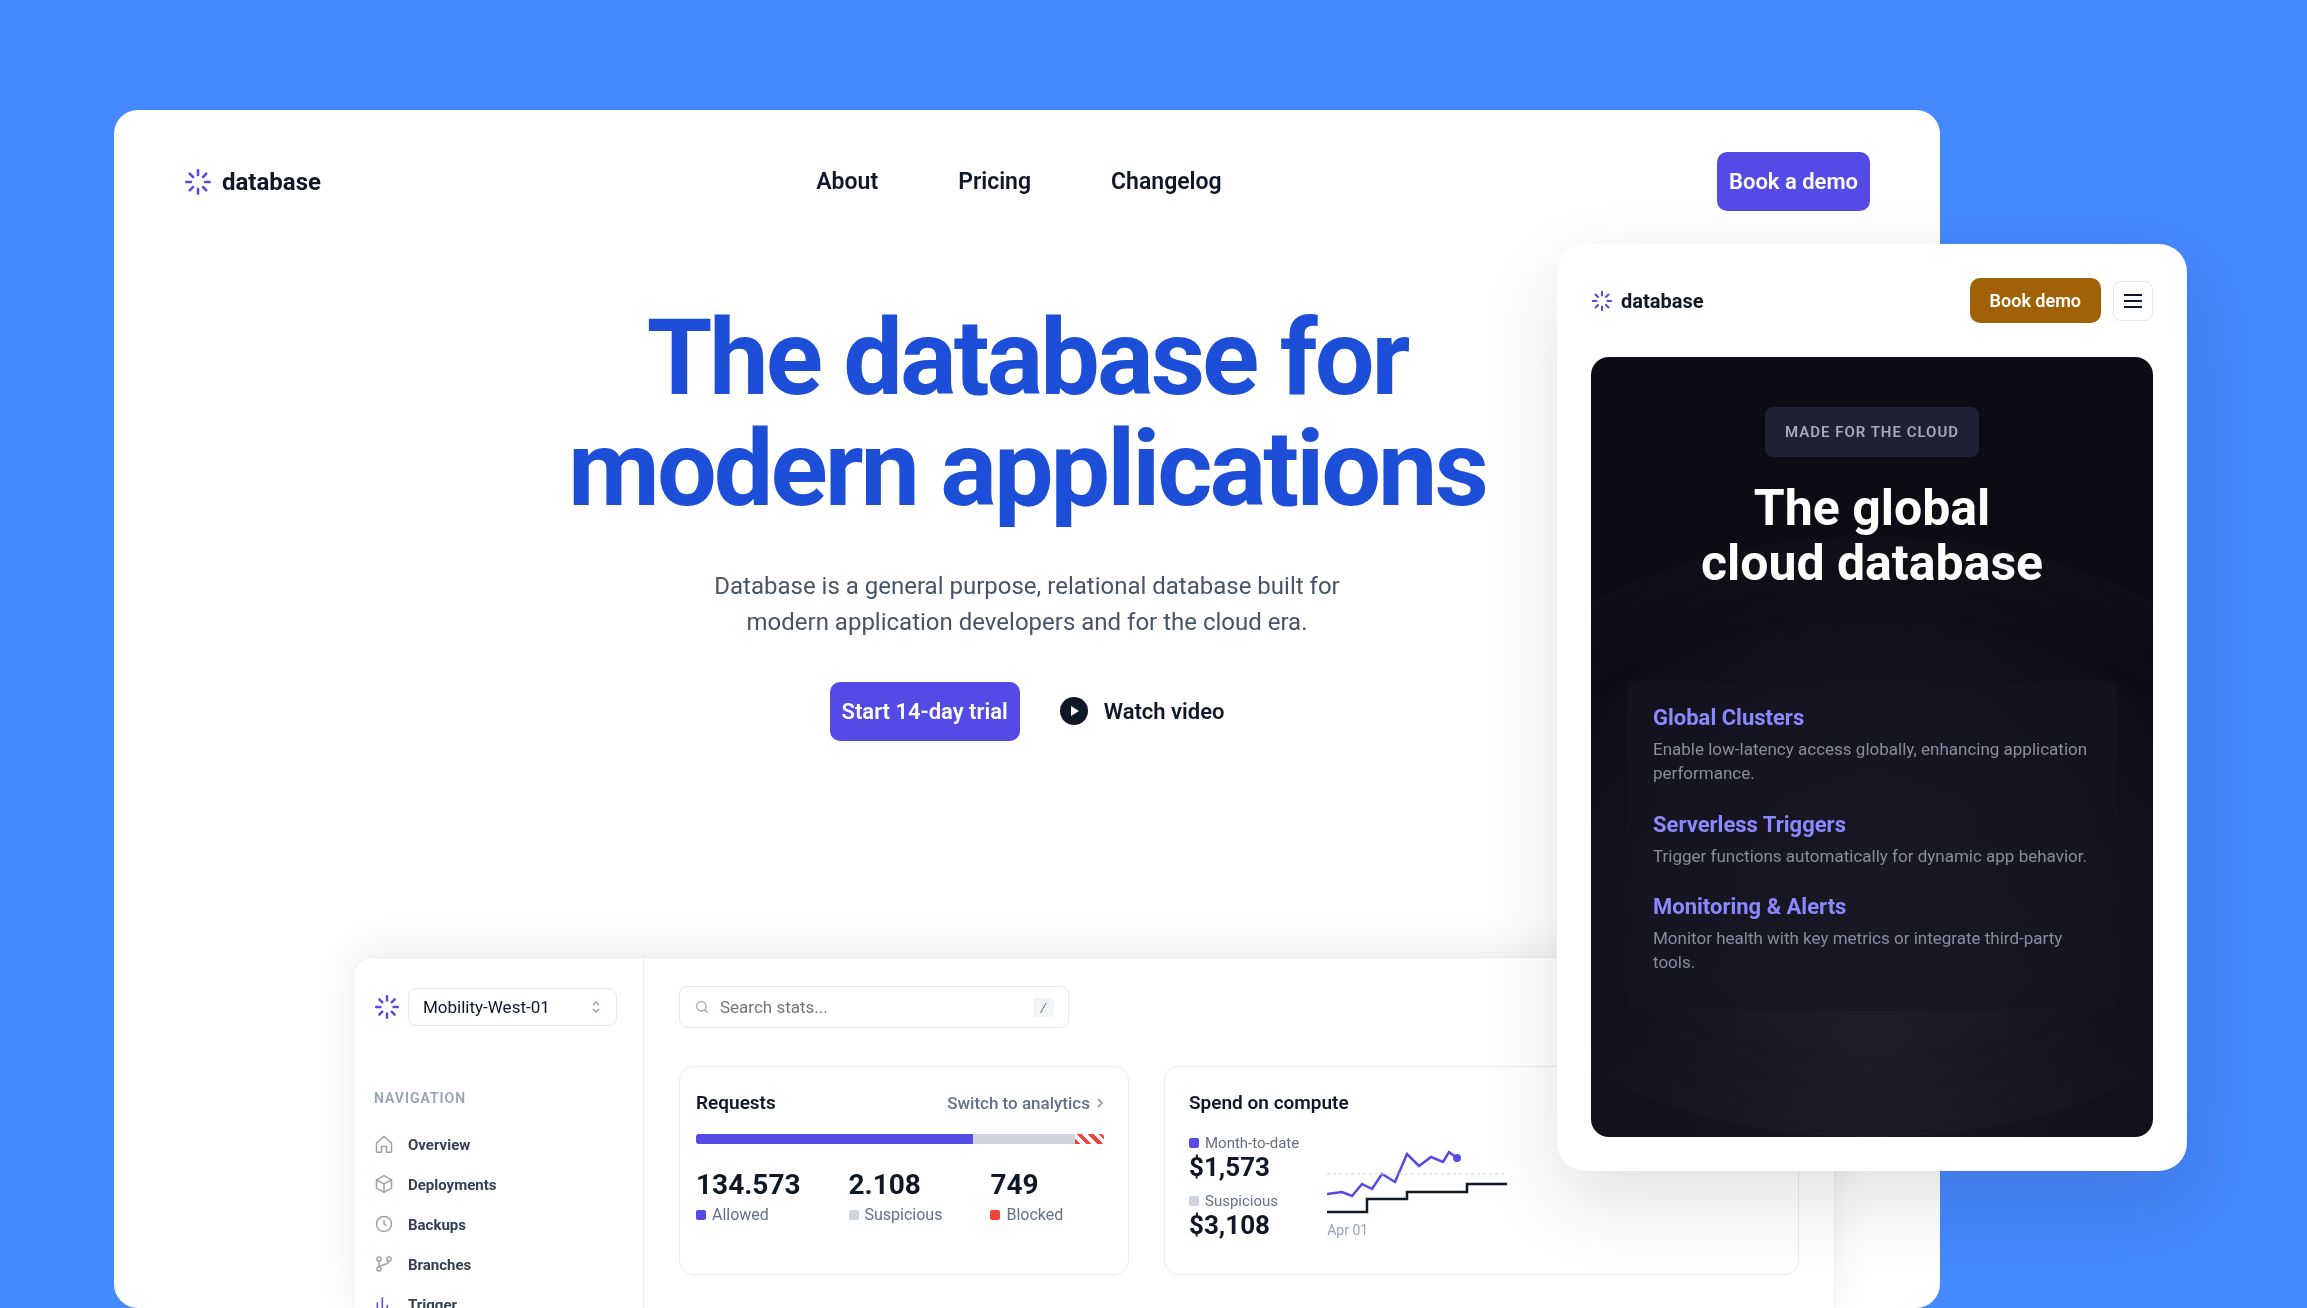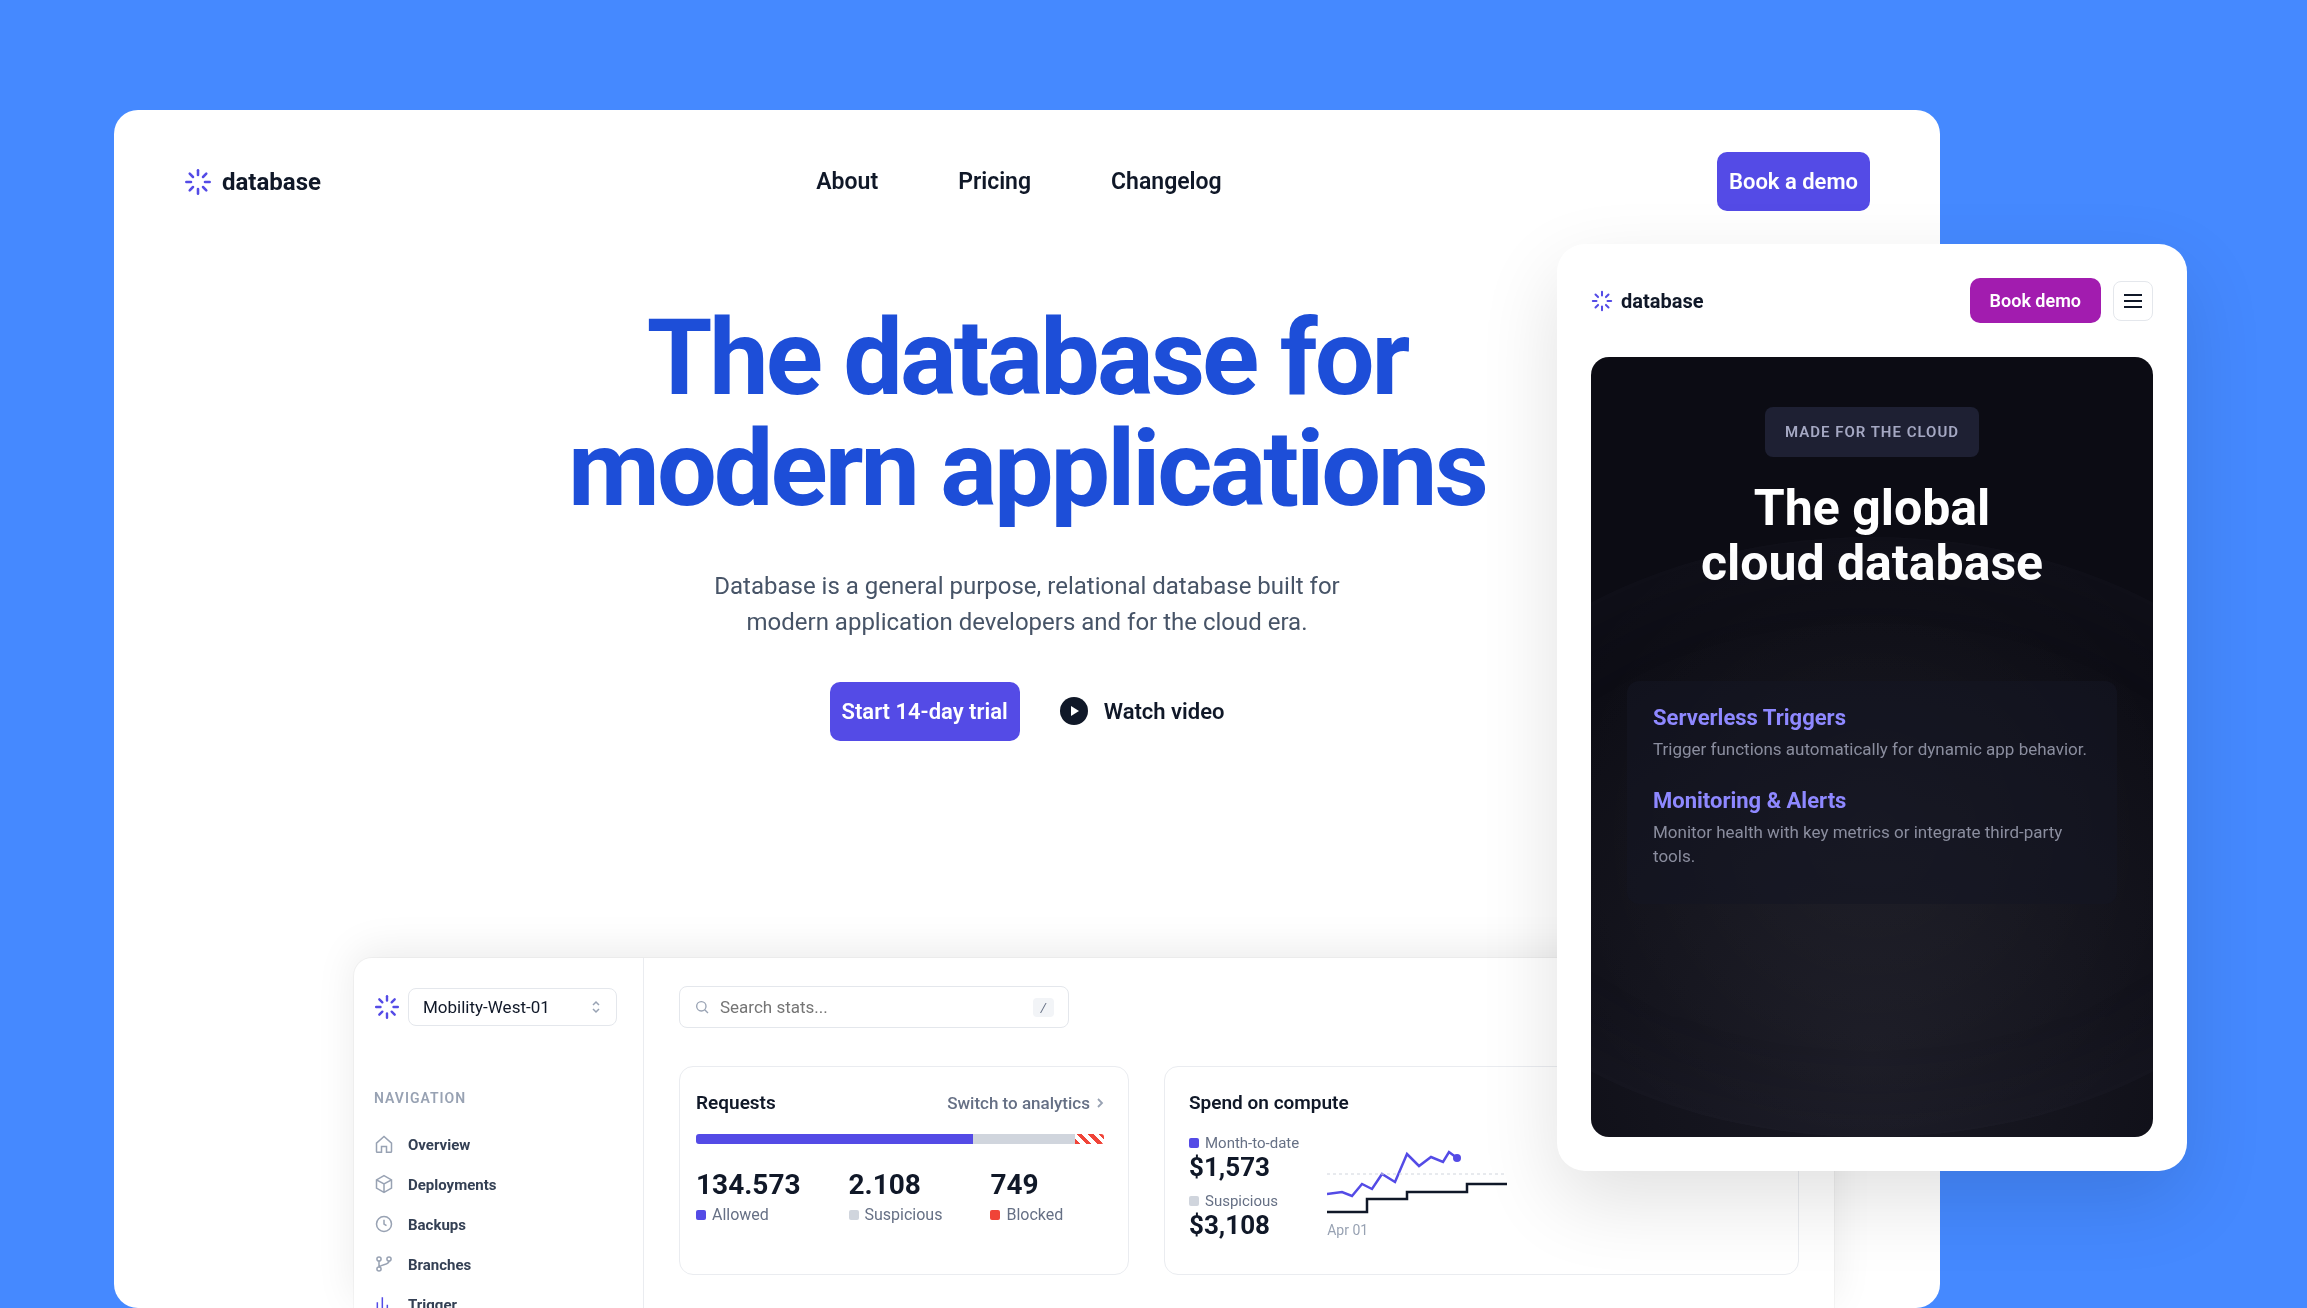--- a/index.html
+++ b/index.html
@@ -244,21 +244,21 @@
     box-shadow:0 30px 80px rgba(0,0,0,0.12);
     padding:34px;
   }
   .mobile-header {
     display:flex;
     align-items:center;
     justify-content:space-between;
     margin-bottom:34px;
   }
   .mobile-logo { display:flex; align-items:center; gap:8px; font-weight:700; font-size:20px; color:#101828;}
-  .mobile-btn { background:#a21caf; color:#fff; font-weight:600; font-size:18px; padding:12px 20px; border-radius:10px; border:none;}
+  .mobile-btn { background:#a16207; color:#fff; font-weight:600; font-size:18px; padding:12px 20px; border-radius:10px; border:none;}
   .burger { width:40px; height:40px; border:1px solid #e4e7ec; border-radius:8px; display:flex; align-items:center; justify-content:center; margin-left:12px;}
 
   .mobile-dark {
     background:radial-gradient(circle at 50% 90%, #1a1a24 0%, #0c0c14 60%);
     border-radius:18px;
     padding:50px 36px 40px;
     color:#fff;
     position:relative;
     overflow:hidden;
     min-height:780px;
@@ -524,20 +524,24 @@
   <div class="mobile-dark">
     <div class="center">
       <div class="badge">MADE FOR THE CLOUD</div>
       <h2>
         <span>The global</span><br>
         <span>cloud database</span>
       </h2>
     </div>
     <div class="features">
       <div class="feature">
+        <div class="title">Global Clusters</div>
+        <div class="desc">Enable low-latency access globally, enhancing application performance.</div>
+      </div>
+      <div class="feature">
         <div class="title">Serverless Triggers</div>
         <div class="desc">Trigger functions automatically for dynamic app behavior.</div>
       </div>
       <div class="feature">
         <div class="title">Monitoring &amp; Alerts</div>
         <div class="desc">Monitor health with key metrics or integrate third-party tools.</div>
       </div>
     </div>
   </div>
 </div>

